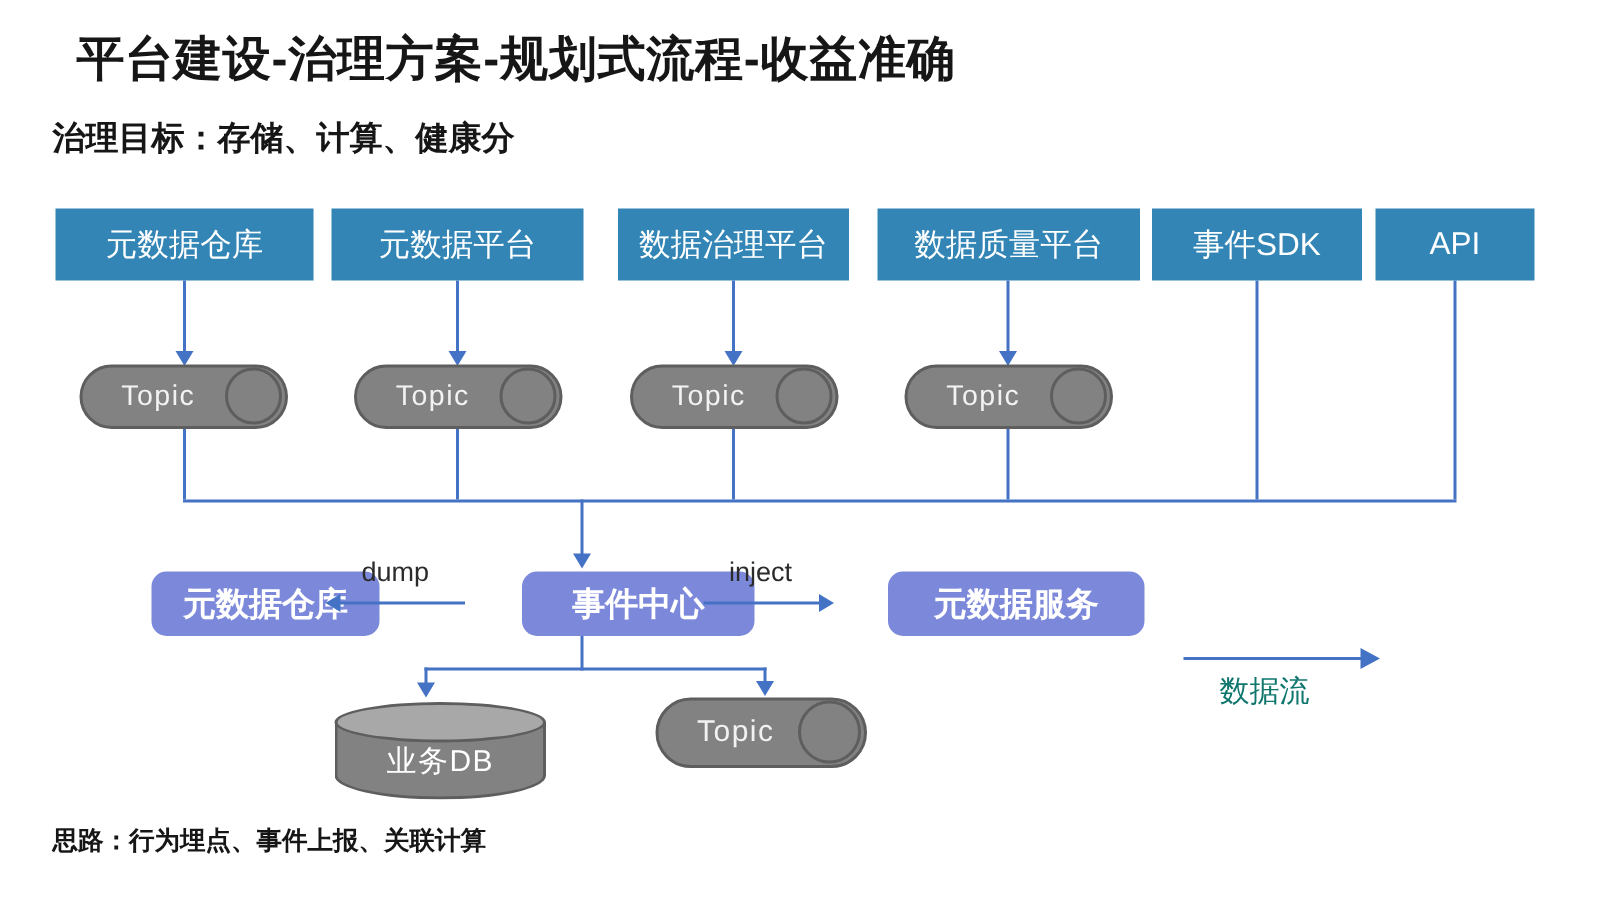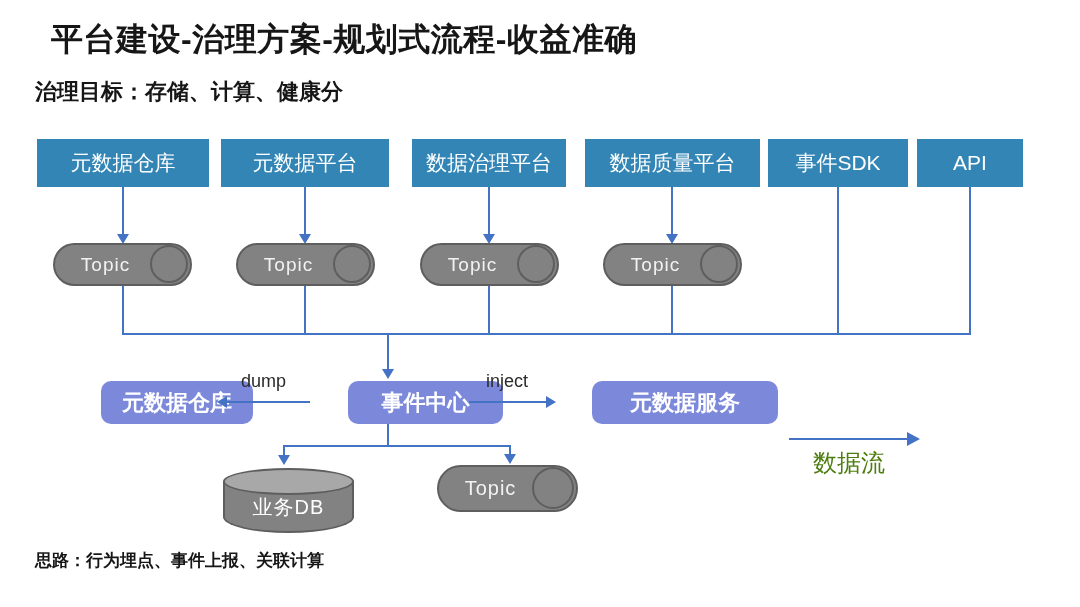--- a/index.html
+++ b/index.html
@@ -33,29 +33,29 @@
        color:#fff;font-size:22px;font-weight:700;display:flex;align-items:center;justify-content:center;margin-left:36px;}
 
   .line-v{position:absolute;width:2px;background:var(--connector);}
   .line-h{position:absolute;height:2px;background:var(--connector);}
   .arr-d{position:absolute;width:0;height:0;border-left:6px solid transparent;border-right:6px solid transparent;border-top:10px solid var(--connector);}
   .arr-l{position:absolute;width:0;height:0;border-top:6px solid transparent;border-bottom:6px solid transparent;border-right:10px solid var(--connector);}
   .arr-r{position:absolute;width:0;height:0;border-top:6px solid transparent;border-bottom:6px solid transparent;border-left:10px solid var(--connector);}
 
   .conn-lbl{position:absolute;font-size:18px;color:#2b2b2b;}
 
-  .cyl{position:absolute;left:223px;top:468px;width:131px;height:65px;}
+  .cyl{position:absolute;left:223px;top:468px;width:141px;height:65px;}
   .cyl .body{position:absolute;left:0;right:0;top:13px;bottom:0;background:var(--shape-gray);
        border:2.5px solid var(--shape-border);border-top:none;box-sizing:border-box;
        border-radius:0 0 50% 50% / 0 0 16px 16px;}
   .cyl .top{position:absolute;left:0;right:0;top:0;height:27px;background:var(--db-top);
        border:2.5px solid var(--shape-border);border-radius:50%;box-sizing:border-box;}
   .cyl .lbl{position:absolute;left:0;right:0;top:26px;text-align:center;color:#fff;font-size:20px;font-weight:300;letter-spacing:1px;}
 
-  .legend-lbl{position:absolute;left:813px;top:447px;font-size:24px;color:#4d7c0f;font-weight:400;}
+  .legend-lbl{position:absolute;left:813px;top:447px;font-size:20px;color:#0f766e;font-weight:400;}
 </style>
 </head>
 <body>
 
 <div id="slide">
 
   <div class="title">平台建设-治理方案-规划式流程-收益准确</div>
   <div class="subtitle">治理目标：存储、计算、健康分</div>
   <div class="footer">思路：行为埋点、事件上报、关联计算</div>
 
@@ -115,21 +115,21 @@
   <div class="line-h" style="left:122px;top:333px;width:849px;"></div>
   <div class="line-v" style="left:387px;top:333px;height:37px;"></div>
   <div class="arr-d" style="left:382px;top:369px;"></div>
 
   <div class="hub" style="left:65px;width:152px;">
       <span>元数据仓库</span>
     </div>
   <div class="hub" style="left:312px;width:155px;">
       <span>事件中心</span>
     </div>
-  <div class="hub" style="left:556px;width:186px;">
+  <div class="hub" style="left:556px;width:171px;">
       <span>元数据服务</span>
     </div>
 
   <div class="line-h" style="left:226px;top:401px;width:84px;"></div>
   <div class="arr-l" style="left:217px;top:396px;"></div>
   <div class="conn-lbl" style="left:241px;top:371px;">dump</div>
 
   <div class="line-h" style="left:469px;top:401px;width:78px;"></div>
   <div class="arr-r" style="left:546px;top:396px;"></div>
   <div class="conn-lbl" style="left:486px;top:371px;">inject</div>

